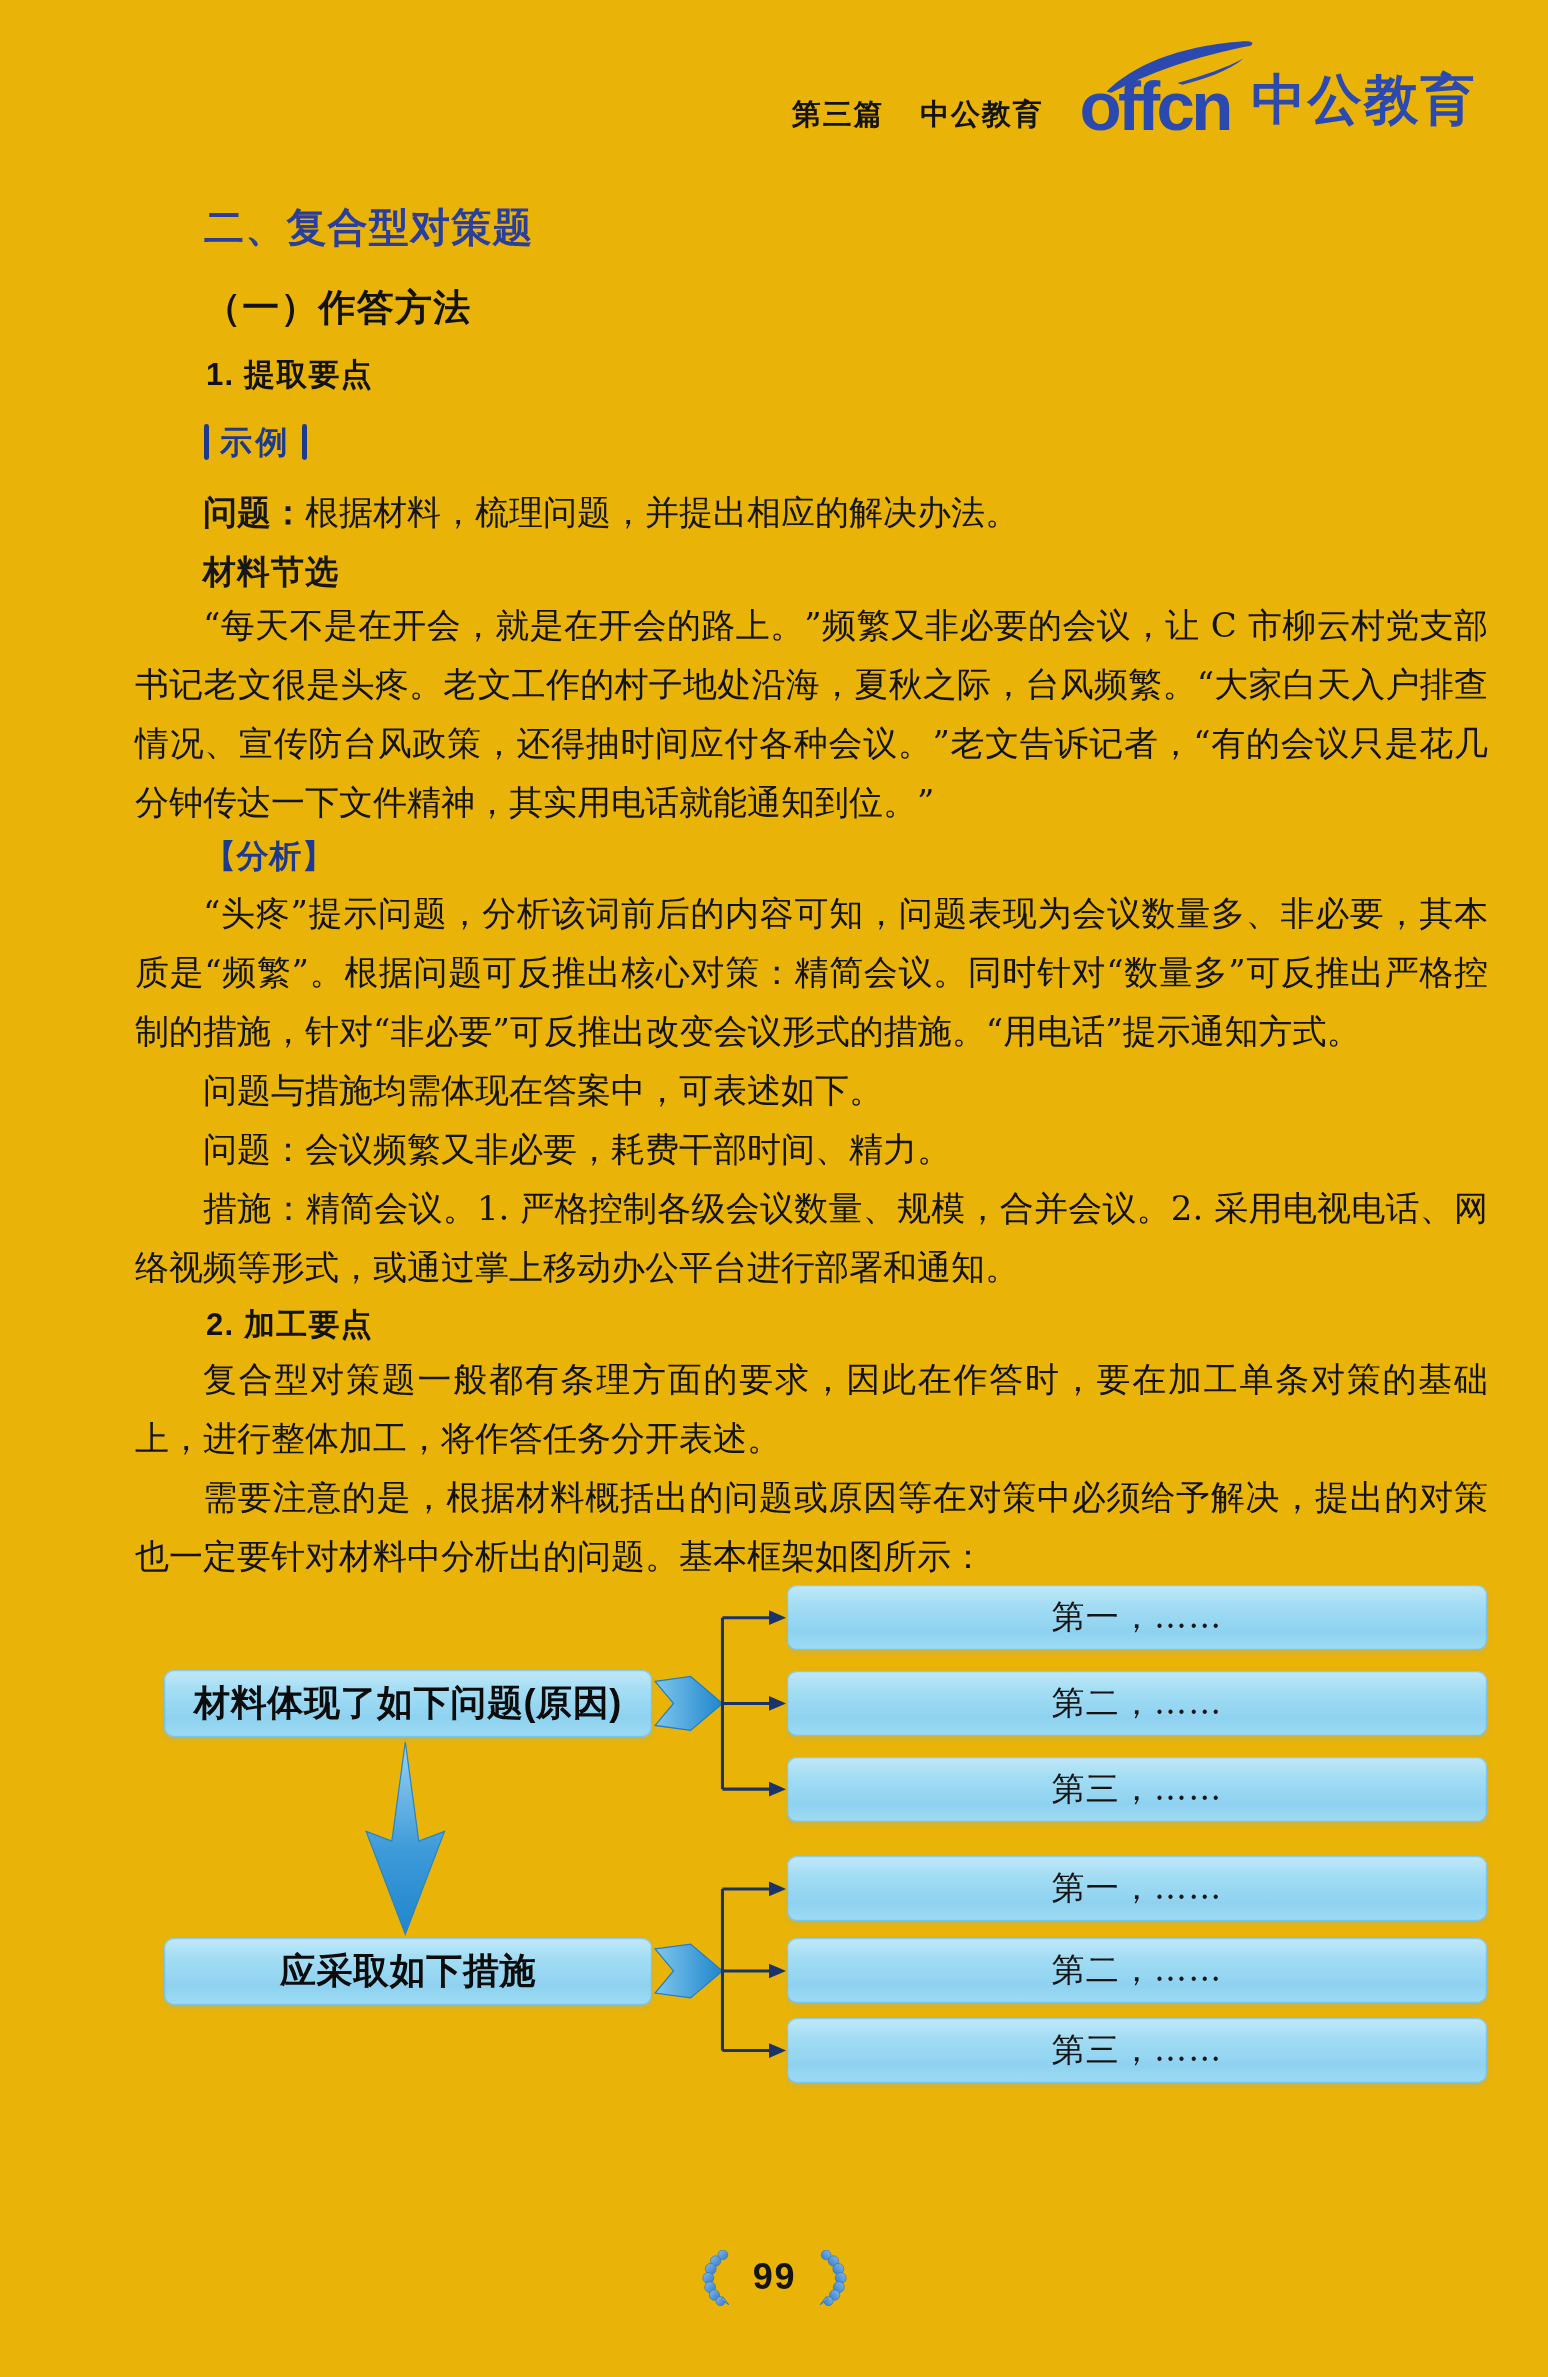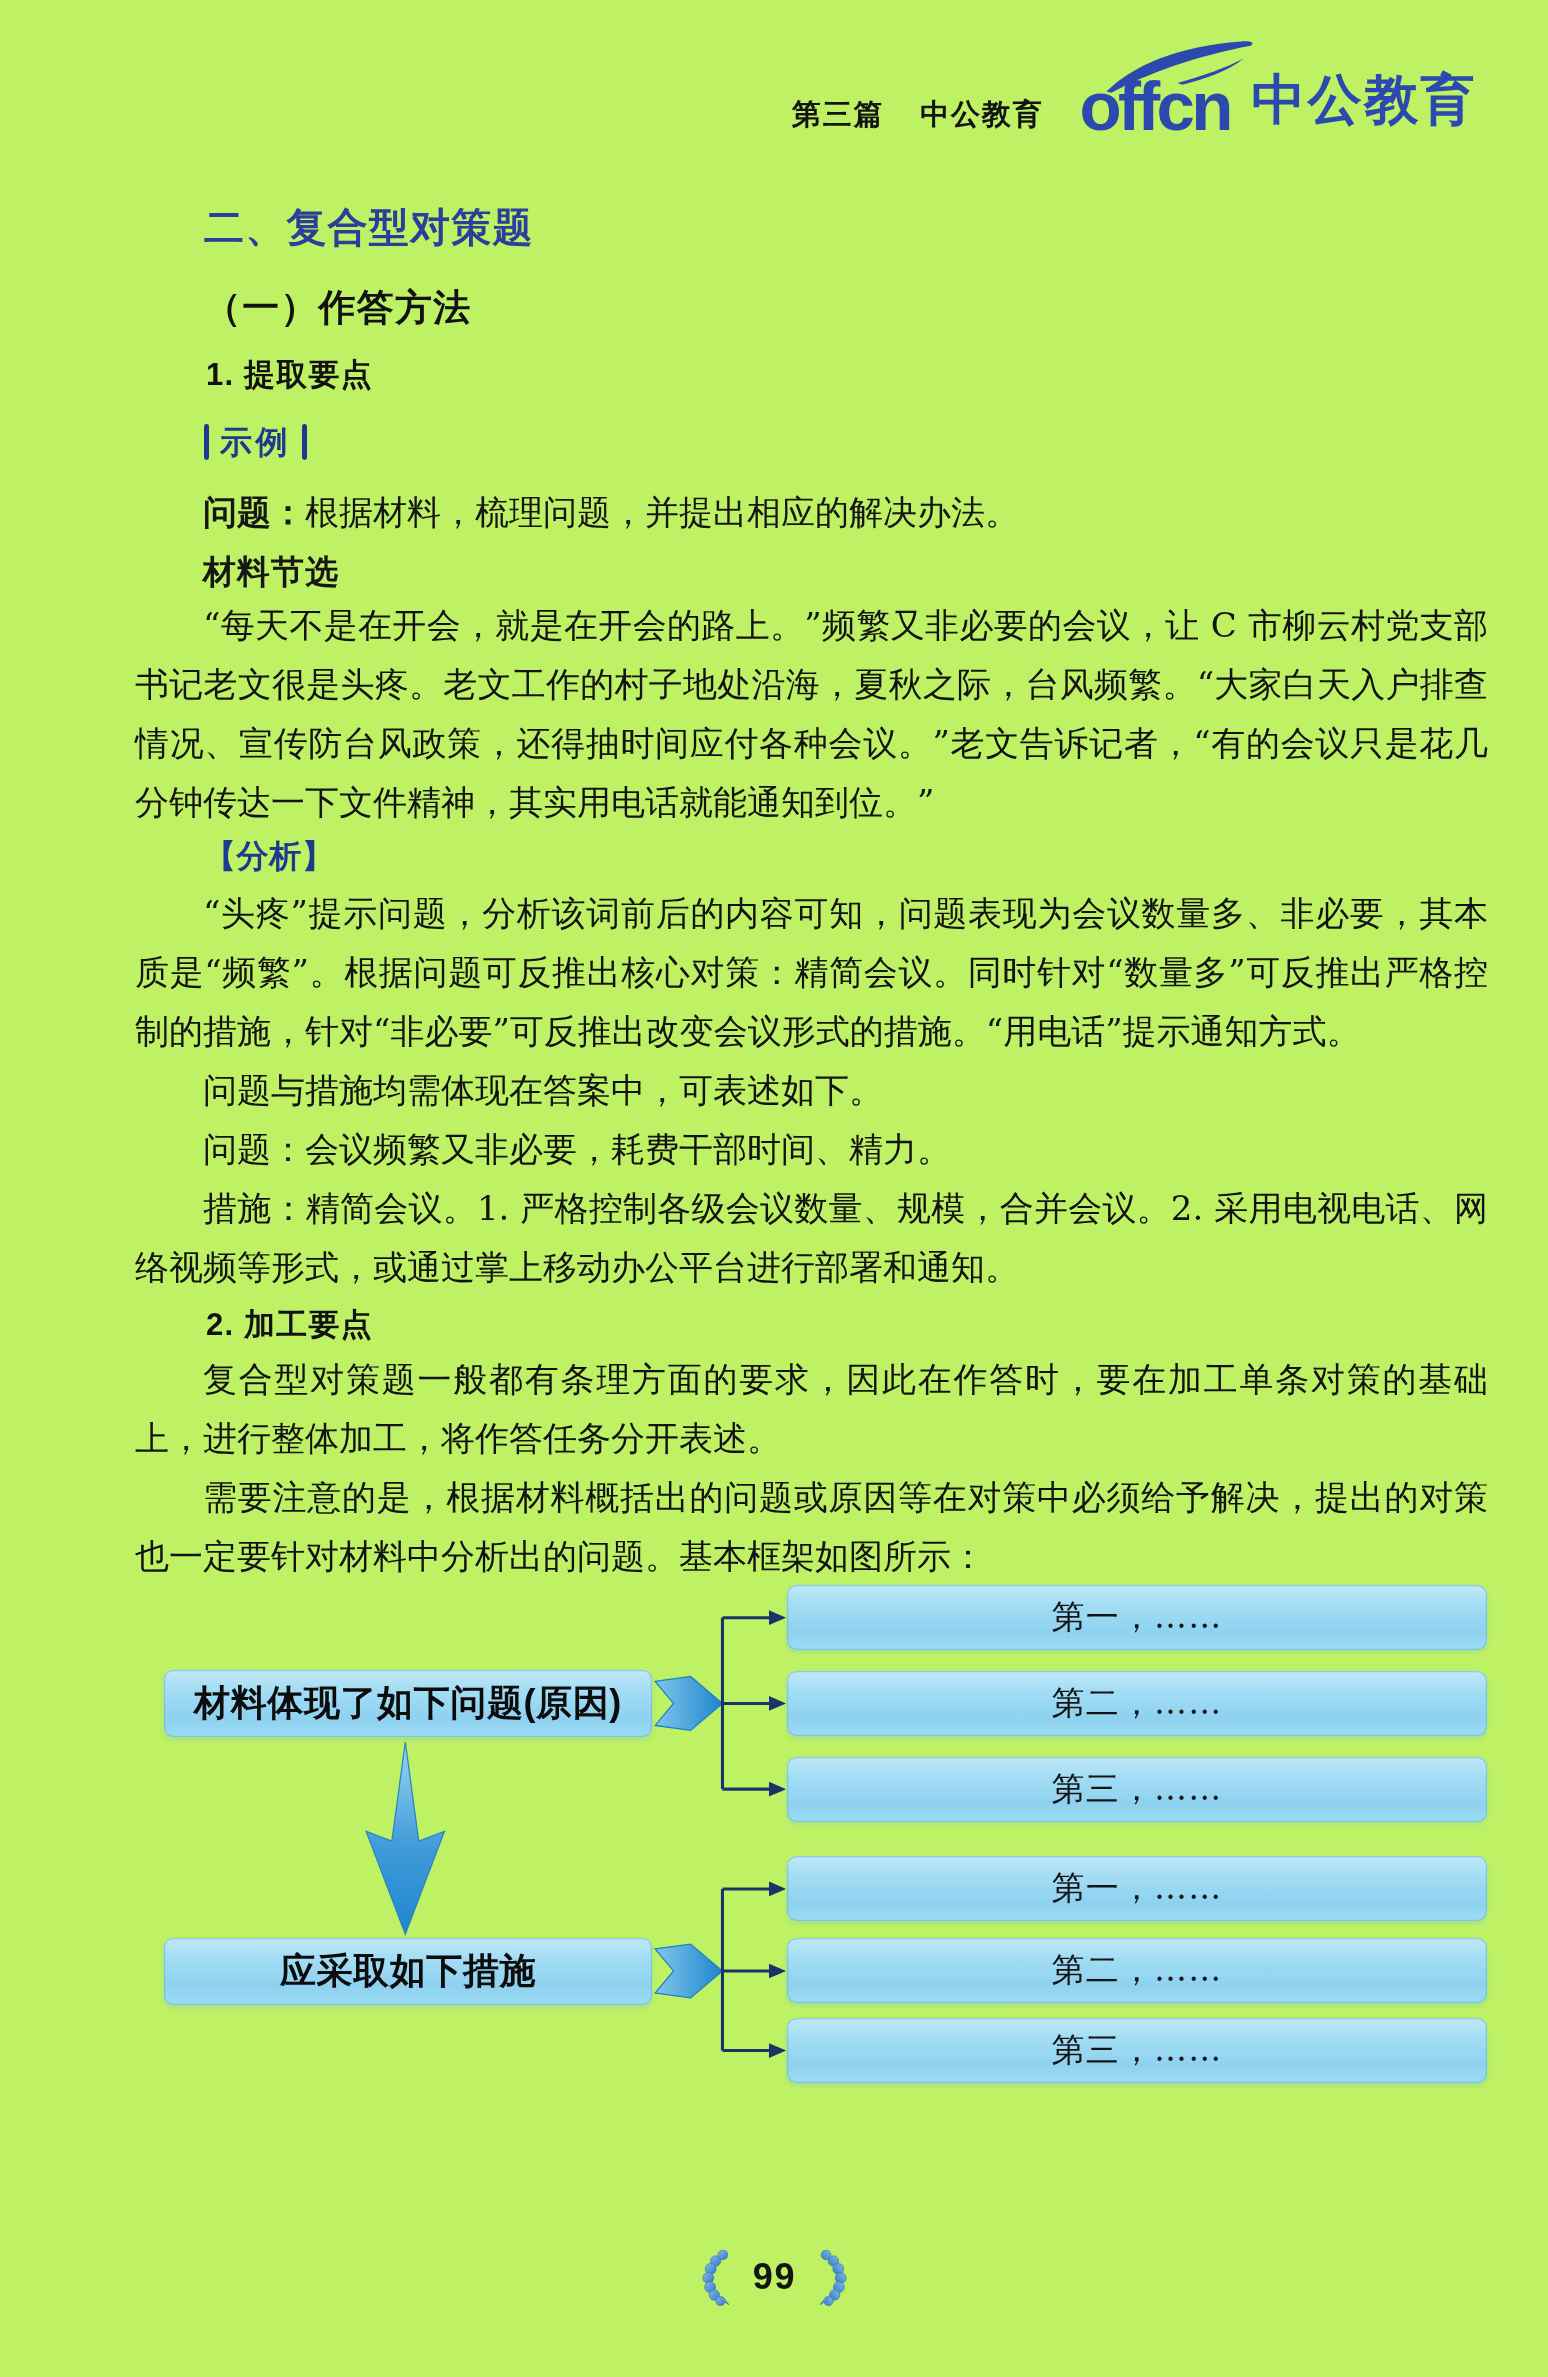--- a/index.html
+++ b/index.html
@@ -9,21 +9,21 @@
     --text_black:#161616;
     --box_edge:#5ab4e1;
     --connector_navy:#1b3467;
     --laurel_blue:#3f8dd6;
   }
   html,body{margin:0;padding:0;background:#e8e8e8;}
   .page{
     position:relative;
     width:1549px;height:2377px;
     margin:0 auto;
-    background:#bef264;
+    background:#eab308;
     font-family:"Liberation Sans", sans-serif;
     color:var(--text_black);
     overflow:hidden;
   }
   
   .header{
     position:absolute;top:72px;right:72px;
     display:flex;align-items:center;gap:36px;
   }
   .chapter{
@@ -108,21 +108,21 @@
   .diagram svg.arrows{position:absolute;left:0;top:0;width:1549px;height:686px;}
   .dbox{
     position:absolute;
     display:flex;align-items:center;justify-content:center;
     border-radius:9.8px;
     background:linear-gradient(180deg,#c2e8f8 0%,#a3ddf4 30%,#8ed2f0 72%,#9edbf3 100%);
     box-shadow:inset 0 0 0 1.2px rgba(90,180,225,.55), 0 2.4px 4.9px rgba(120,180,220,.28);
   }
   .lbox{
     left:164px;width:488px;height:67px;
-    font-size:36px;font-weight:bold;color:#0c0c0c;letter-spacing:0.6px;border-radius:9px;
+    font-size:36px;font-weight:bold;color:#0c0c0c;letter-spacing:0.6px;
   }
   .rbox{
     left:787px;width:700px;height:65px;
     font-family:"DejaVu Serif","Liberation Serif",serif;
     font-size:33px;color:#141414;letter-spacing:1.2px;
   }
   
   .footer{
     position:absolute;left:0;top:2250px;width:100%;
     display:flex;justify-content:center;align-items:flex-start;gap:24px;

